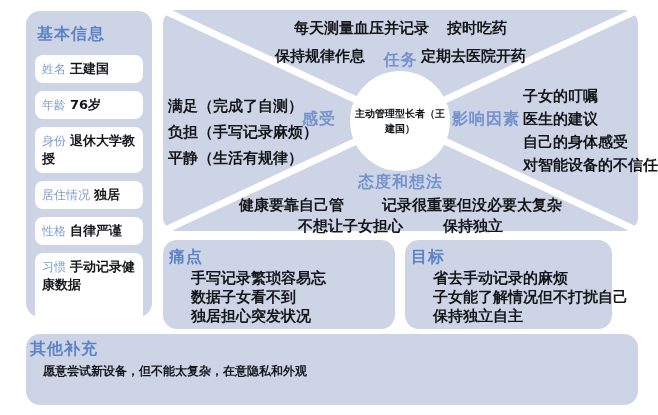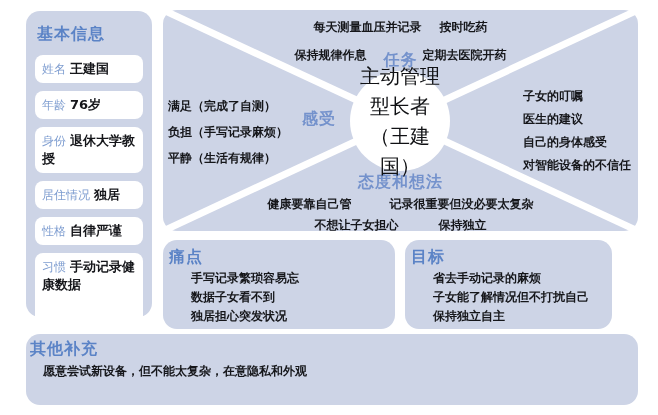--- a/index.html
+++ b/index.html
@@ -23,35 +23,35 @@
   .fvalue{color:#15161a;font-weight:600;font-size:13px;}
 
   
   .diamond{left:163px;top:10px;width:475px;height:221px;}
   .diamond svg{position:absolute;left:0;top:0;width:100%;height:100%;}
   .q-label{position:absolute;font-size:16px;font-weight:600;color:#7492cc;letter-spacing:1px;white-space:nowrap;}
   .t-label{top:40px;left:0;right:0;text-align:center;}
   .f-label{top:99px;left:139px;}
   .i-label{top:99px;left:289px;}
   .a-label{top:162px;left:0;right:0;text-align:center;}
-  .item{font-size:12px;font-weight:600;color:#15161a;white-space:nowrap;}
+  .item{font-size:15px;font-weight:600;color:#15161a;white-space:nowrap;}
   .row{position:absolute;left:0;right:0;display:flex;justify-content:center;}
   .row-t1{top:9px;gap:18px;}
   .row-t2{top:37px;gap:56px;}
   .row-a1{top:186px;gap:38px;}
   .row-a2{top:207px;gap:40px;}
   .feel-items{position:absolute;left:5px;top:83px;}
   .feel-items .item{display:block;line-height:26px;}
   .infl-items{position:absolute;left:360px;top:75px;}
   .infl-items .item{display:block;line-height:23px;}
   .center-circle{
     position:absolute;left:187px;top:61px;width:100px;height:100px;border-radius:50%;
     background:#ffffff;display:flex;align-items:center;justify-content:center;text-align:center;
   }
-  .center-circle span{font-size:20px;font-weight:400;color:#101114;line-height:1.5;width:96px;}
+  .center-circle span{font-size:10px;font-weight:700;color:#101114;line-height:1.5;width:96px;}
 
   
   .box{top:240px;height:89px;padding:6px 4px;}
   .box-pain{left:163px;width:232px;}
   .box-goals{left:405px;width:207px;}
   .box .panel-title{margin:2px 0 3px 2px;}
   .box-items{margin-left:24px;}
   .box-items .item{display:block;line-height:19px;}
 
   
@@ -103,20 +103,21 @@
     </div>
     <div class="q-label t-label">任务</div>
 
     <div class="feel-items">
       <span class="item">满足（完成了自测）</span>
       <span class="item">负担（手写记录麻烦）</span>
       <span class="item">平静（生活有规律）</span>
     </div>
     <div class="q-label f-label">感受</div>
 
+    <div class="q-label i-label">影响因素</div>
     <div class="infl-items">
       <span class="item">子女的叮嘱</span>
       <span class="item">医生的建议</span>
       <span class="item">自己的身体感受</span>
       <span class="item">对智能设备的不信任</span>
     </div>
 
     <div class="q-label a-label">态度和想法</div>
     <div class="row row-a1">
       <span class="item">健康要靠自己管</span>

